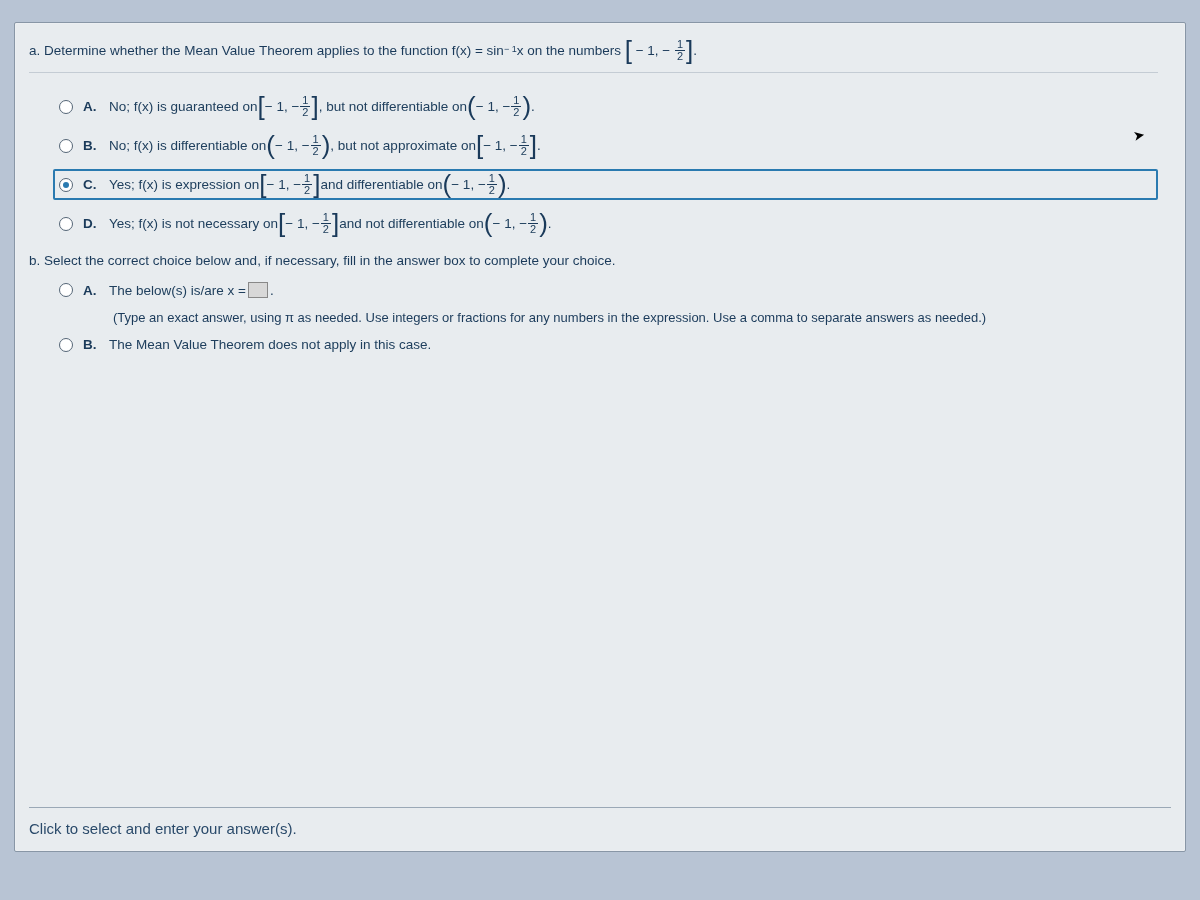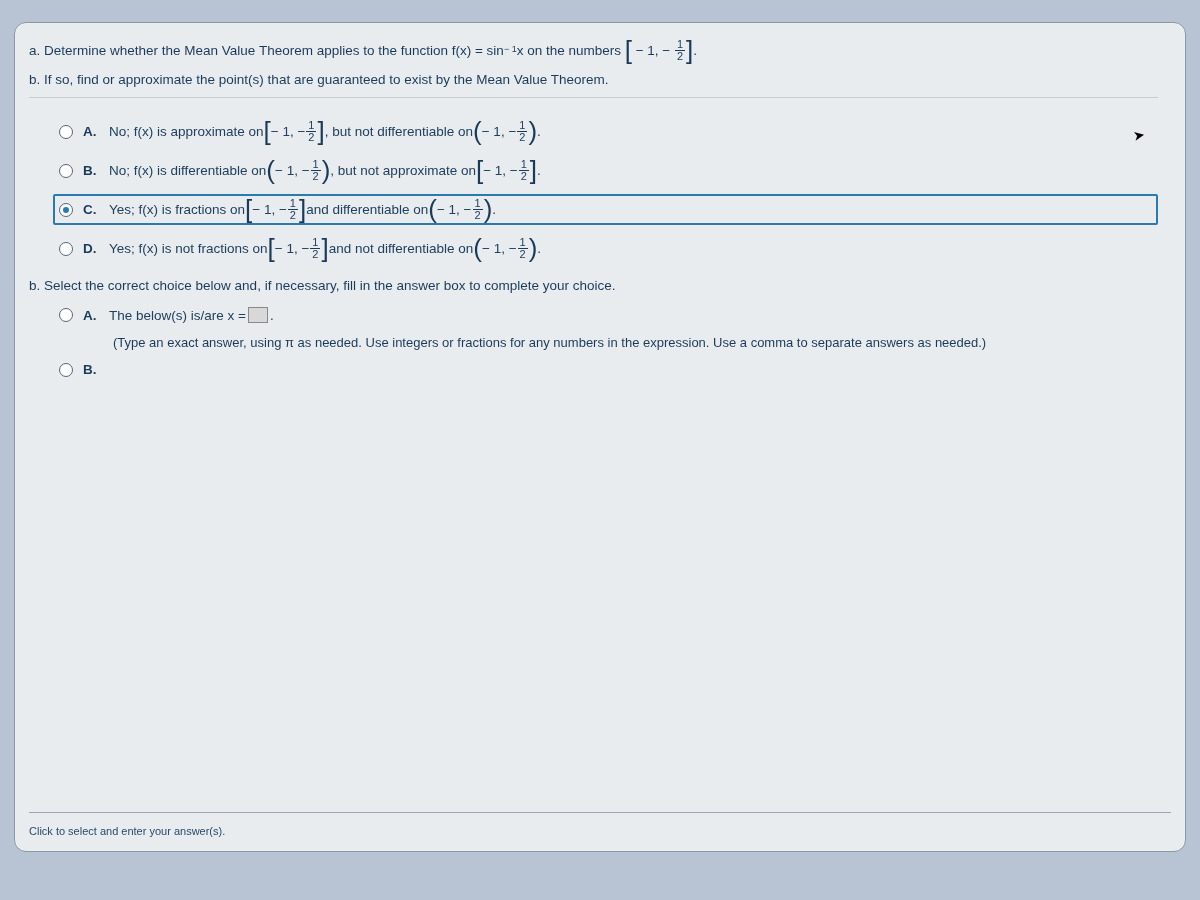--- a/index.html
+++ b/index.html
@@ -9,21 +9,21 @@
     background: #b8c4d4;
     width: 1200px;
     height: 900px;
     overflow: hidden;
     position: relative;
   }
   .panel {
     background: #e8ecef;
     margin: 22px 14px 14px 14px;
     border: 1px solid #8896a6;
-    border-radius: 12px;
+    border-radius: 2px;
     padding: 12px 27px 14px 14px;
     box-shadow: inset 0 0 0 1px #fff3;
     height: 830px;
     box-sizing: border-box;
     position: relative;
   }
   .line {
     color: #1a3a5a;
     font-size: 13.5px;
     margin: 4px 0 10px 0;
@@ -113,21 +113,21 @@
     margin-top: 2px;
   }
   .footer {
     position: absolute;
     bottom: 14px;
     left: 14px;
     right: 14px;
     border-top: 1px solid #9aa8b6;
     padding-top: 12px;
     color: #2a4a6a;
-    font-size: 11px;
+    font-size: 15px;
   }
   .cursor {
     position: absolute;
     top: 104px;
     right: 40px;
     font-size: 14px;
     color: #000;
     transform: rotate(-10deg);
   }
   .group-b { margin-left: 24px; margin-top: 4px;}
@@ -144,35 +144,32 @@
     <span class="bracket">[</span>
     <span class="txt"> − 1, − </span>
     <span class="frac">
       <span class="num">1</span>
       <span class="den">2</span>
     </span>
     <span class="bracket">]</span>
     <span class="txt">.</span>
   </div>
 
-  <div class="line">
-    <span class="txt">b. If so, find or approximate the point(s) that are guaranteed to exist by the Mean Value Theorem.</span>
-  </div>
 
   <div style="border-top:1px solid #c4ccd4;margin:6px 0 10px 0"></div>
 
 
   <span class="cursor">➤</span>
 
   <div class="options">
 
     <div class="opt">
       <span class="radio"></span>
       <span class="optlabel">A.</span>
-      <span class="txt">No; f(x) is approximate on </span>
+      <span class="txt">No; f(x) is guaranteed on </span>
       <span class="bracket">[</span>
       <span class="txt"> − 1, − </span>
       <span class="frac">
           <span class="num">1</span>
           <span class="den">2</span>
         </span>
       <span class="bracket">]</span>
       <span class="txt">, but not differentiable on </span>
       <span class="paren">(</span>
       <span class="txt"> − 1, − </span>
@@ -202,21 +199,21 @@
           <span class="num">1</span>
           <span class="den">2</span>
         </span>
       <span class="bracket">]</span>
       <span class="txt">.</span>
     </div>
 
     <div class="opt selected">
       <span class="radio checked"></span>
       <span class="optlabel">C.</span>
-      <span class="txt">Yes; f(x) is fractions on </span>
+      <span class="txt">Yes; f(x) is expression on </span>
       <span class="bracket">[</span>
       <span class="txt"> − 1, − </span>
       <span class="frac">
           <span class="num">1</span>
           <span class="den">2</span>
         </span>
       <span class="bracket">]</span>
       <span class="txt"> and differentiable on </span>
       <span class="paren">(</span>
       <span class="txt"> − 1, − </span>
@@ -224,21 +221,21 @@
           <span class="num">1</span>
           <span class="den">2</span>
         </span>
       <span class="paren">)</span>
       <span class="txt">.</span>
     </div>
 
     <div class="opt">
       <span class="radio"></span>
       <span class="optlabel">D.</span>
-      <span class="txt">Yes; f(x) is not fractions on </span>
+      <span class="txt">Yes; f(x) is not necessary on </span>
       <span class="bracket">[</span>
       <span class="txt"> − 1, − </span>
       <span class="frac">
           <span class="num">1</span>
           <span class="den">2</span>
         </span>
       <span class="bracket">]</span>
       <span class="txt"> and not differentiable on </span>
       <span class="paren">(</span>
       <span class="txt"> − 1, − </span>
@@ -262,19 +259,20 @@
       <span class="optlabel">A.</span>
       <span class="txt">The below(s) is/are x = </span>
       <span class="answerbox"></span>
       <span class="txt">.</span>
     </div>
     <div class="hint">(Type an exact answer, using π as needed. Use integers or fractions for any numbers in the expression. Use a comma to separate answers as needed.)</div>
 
     <div class="opt subline">
       <span class="radio"></span>
       <span class="optlabel">B.</span>
+      <span class="txt">The Mean Value Theorem does not apply in this case.</span>
     </div>
   </div>
 
   <div class="footer">
     <span>Click to select and enter your answer(s).</span>
   </div>
 </div>
 
 </body></html>

